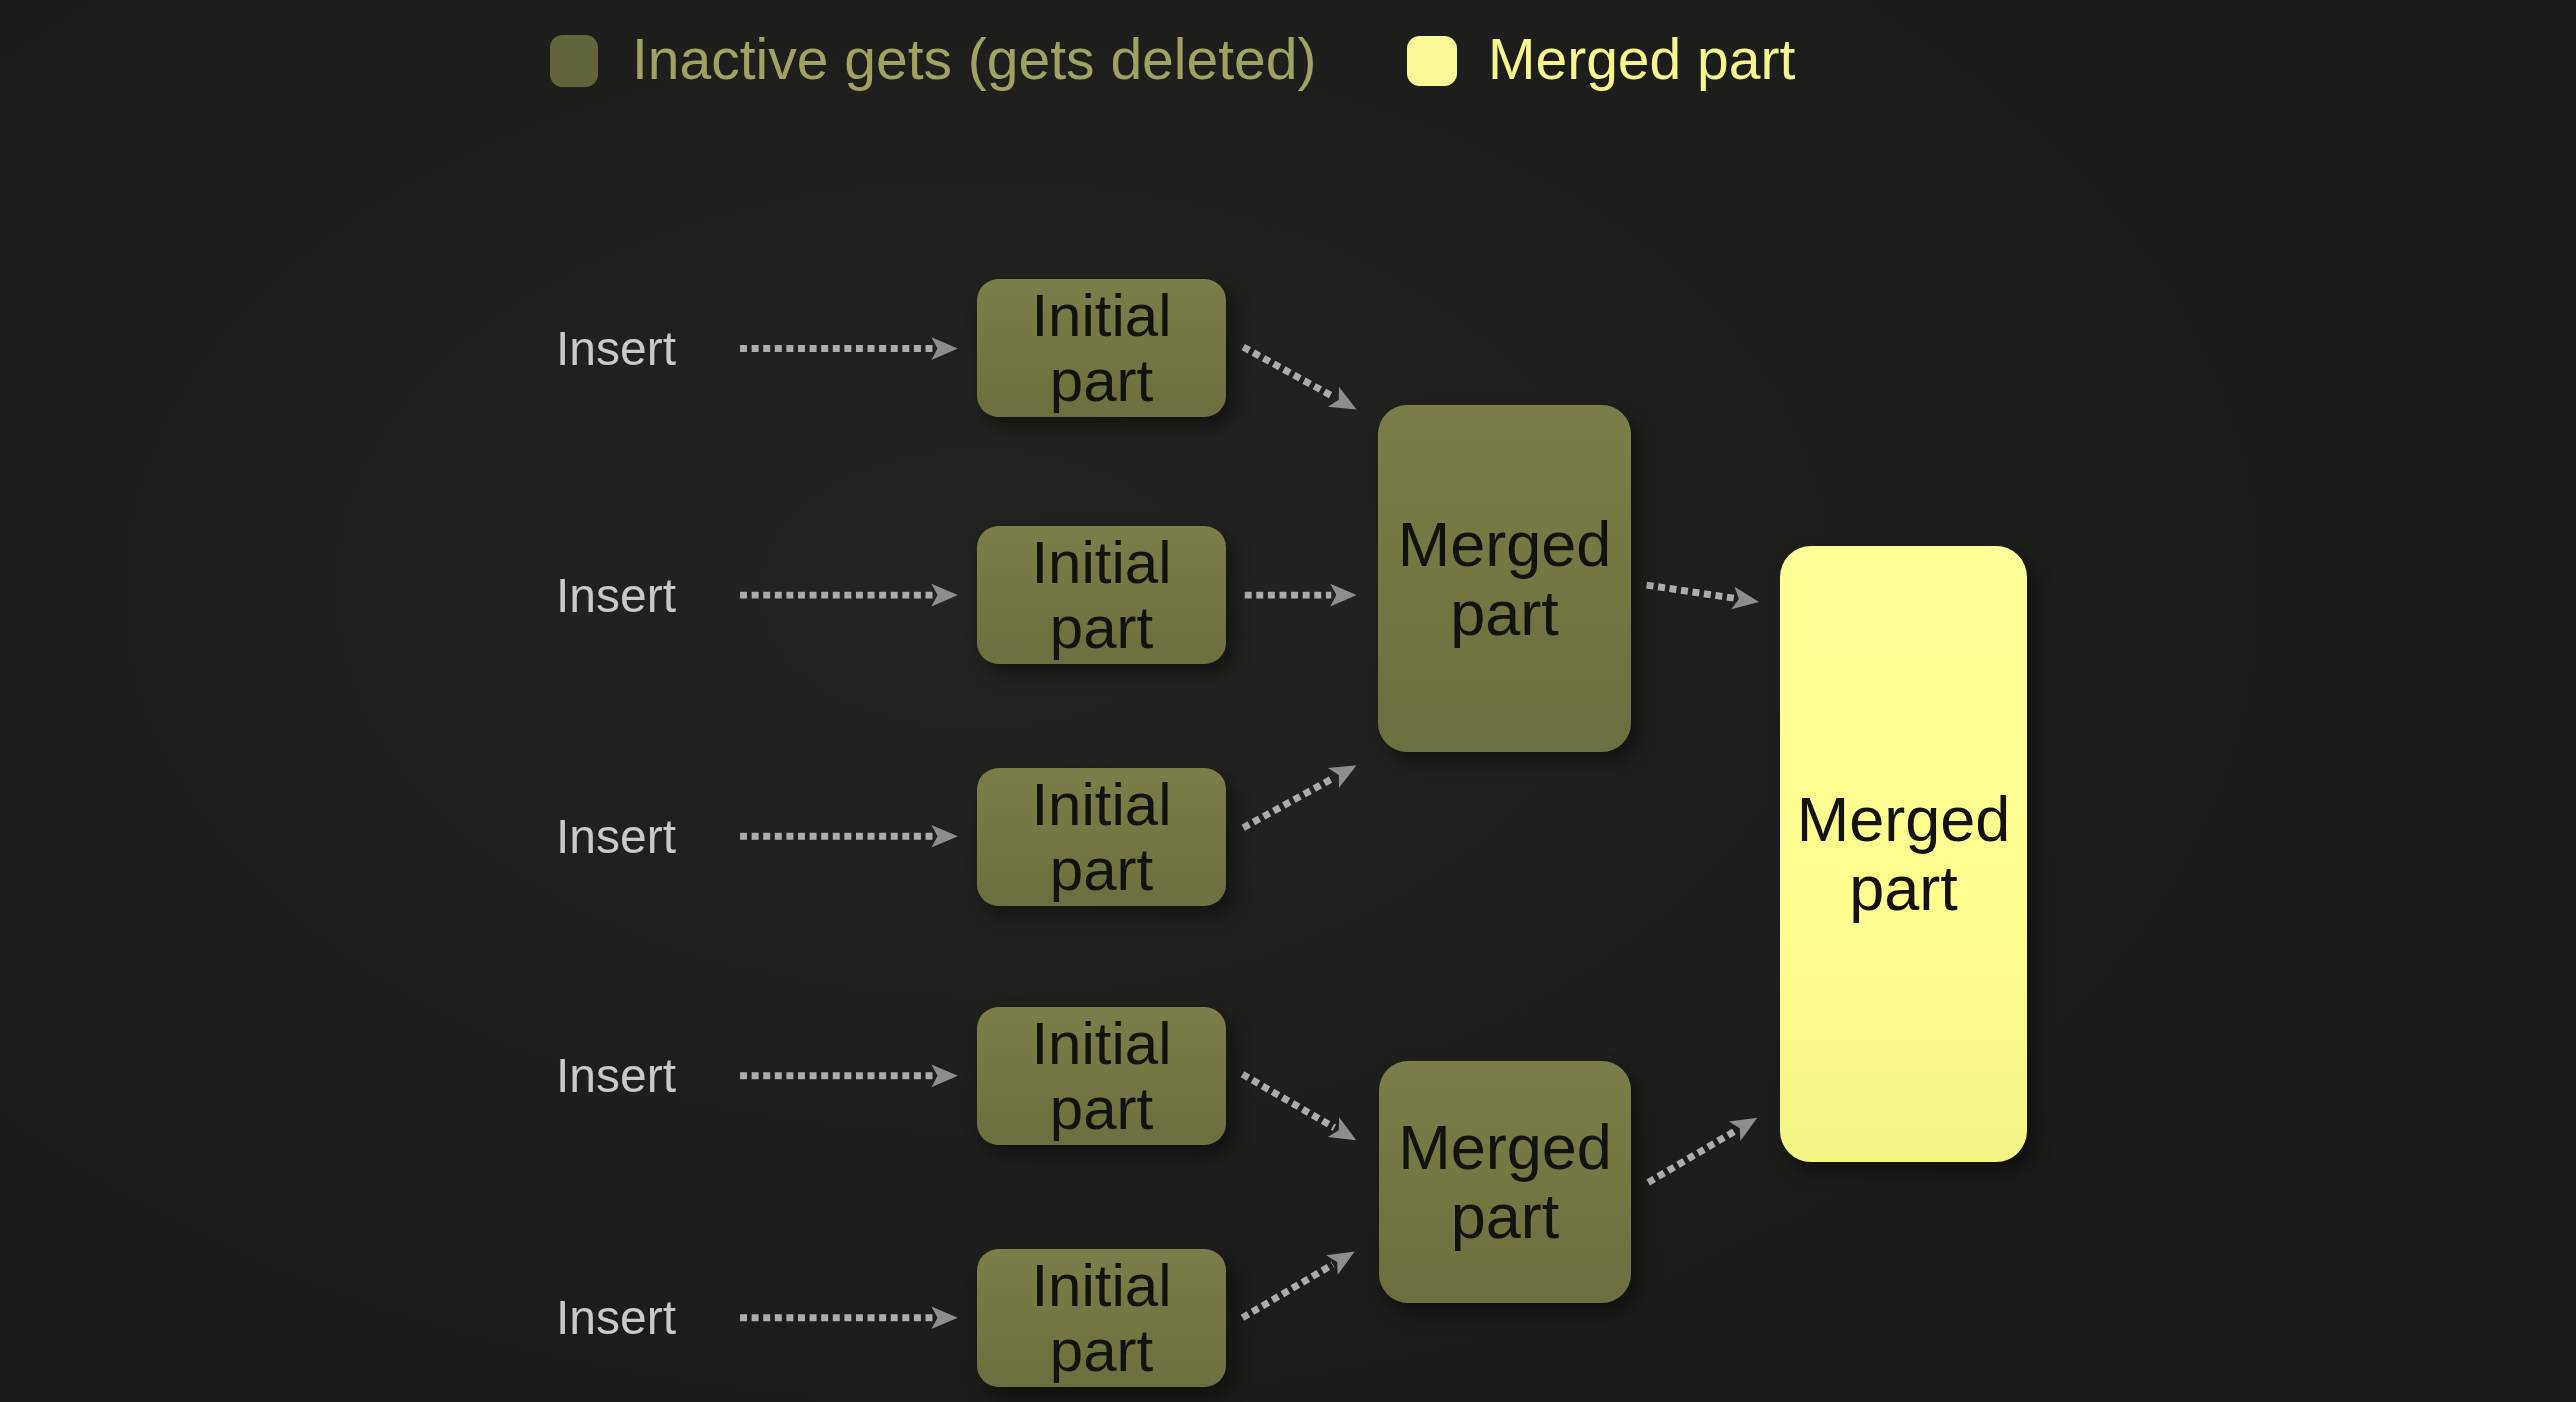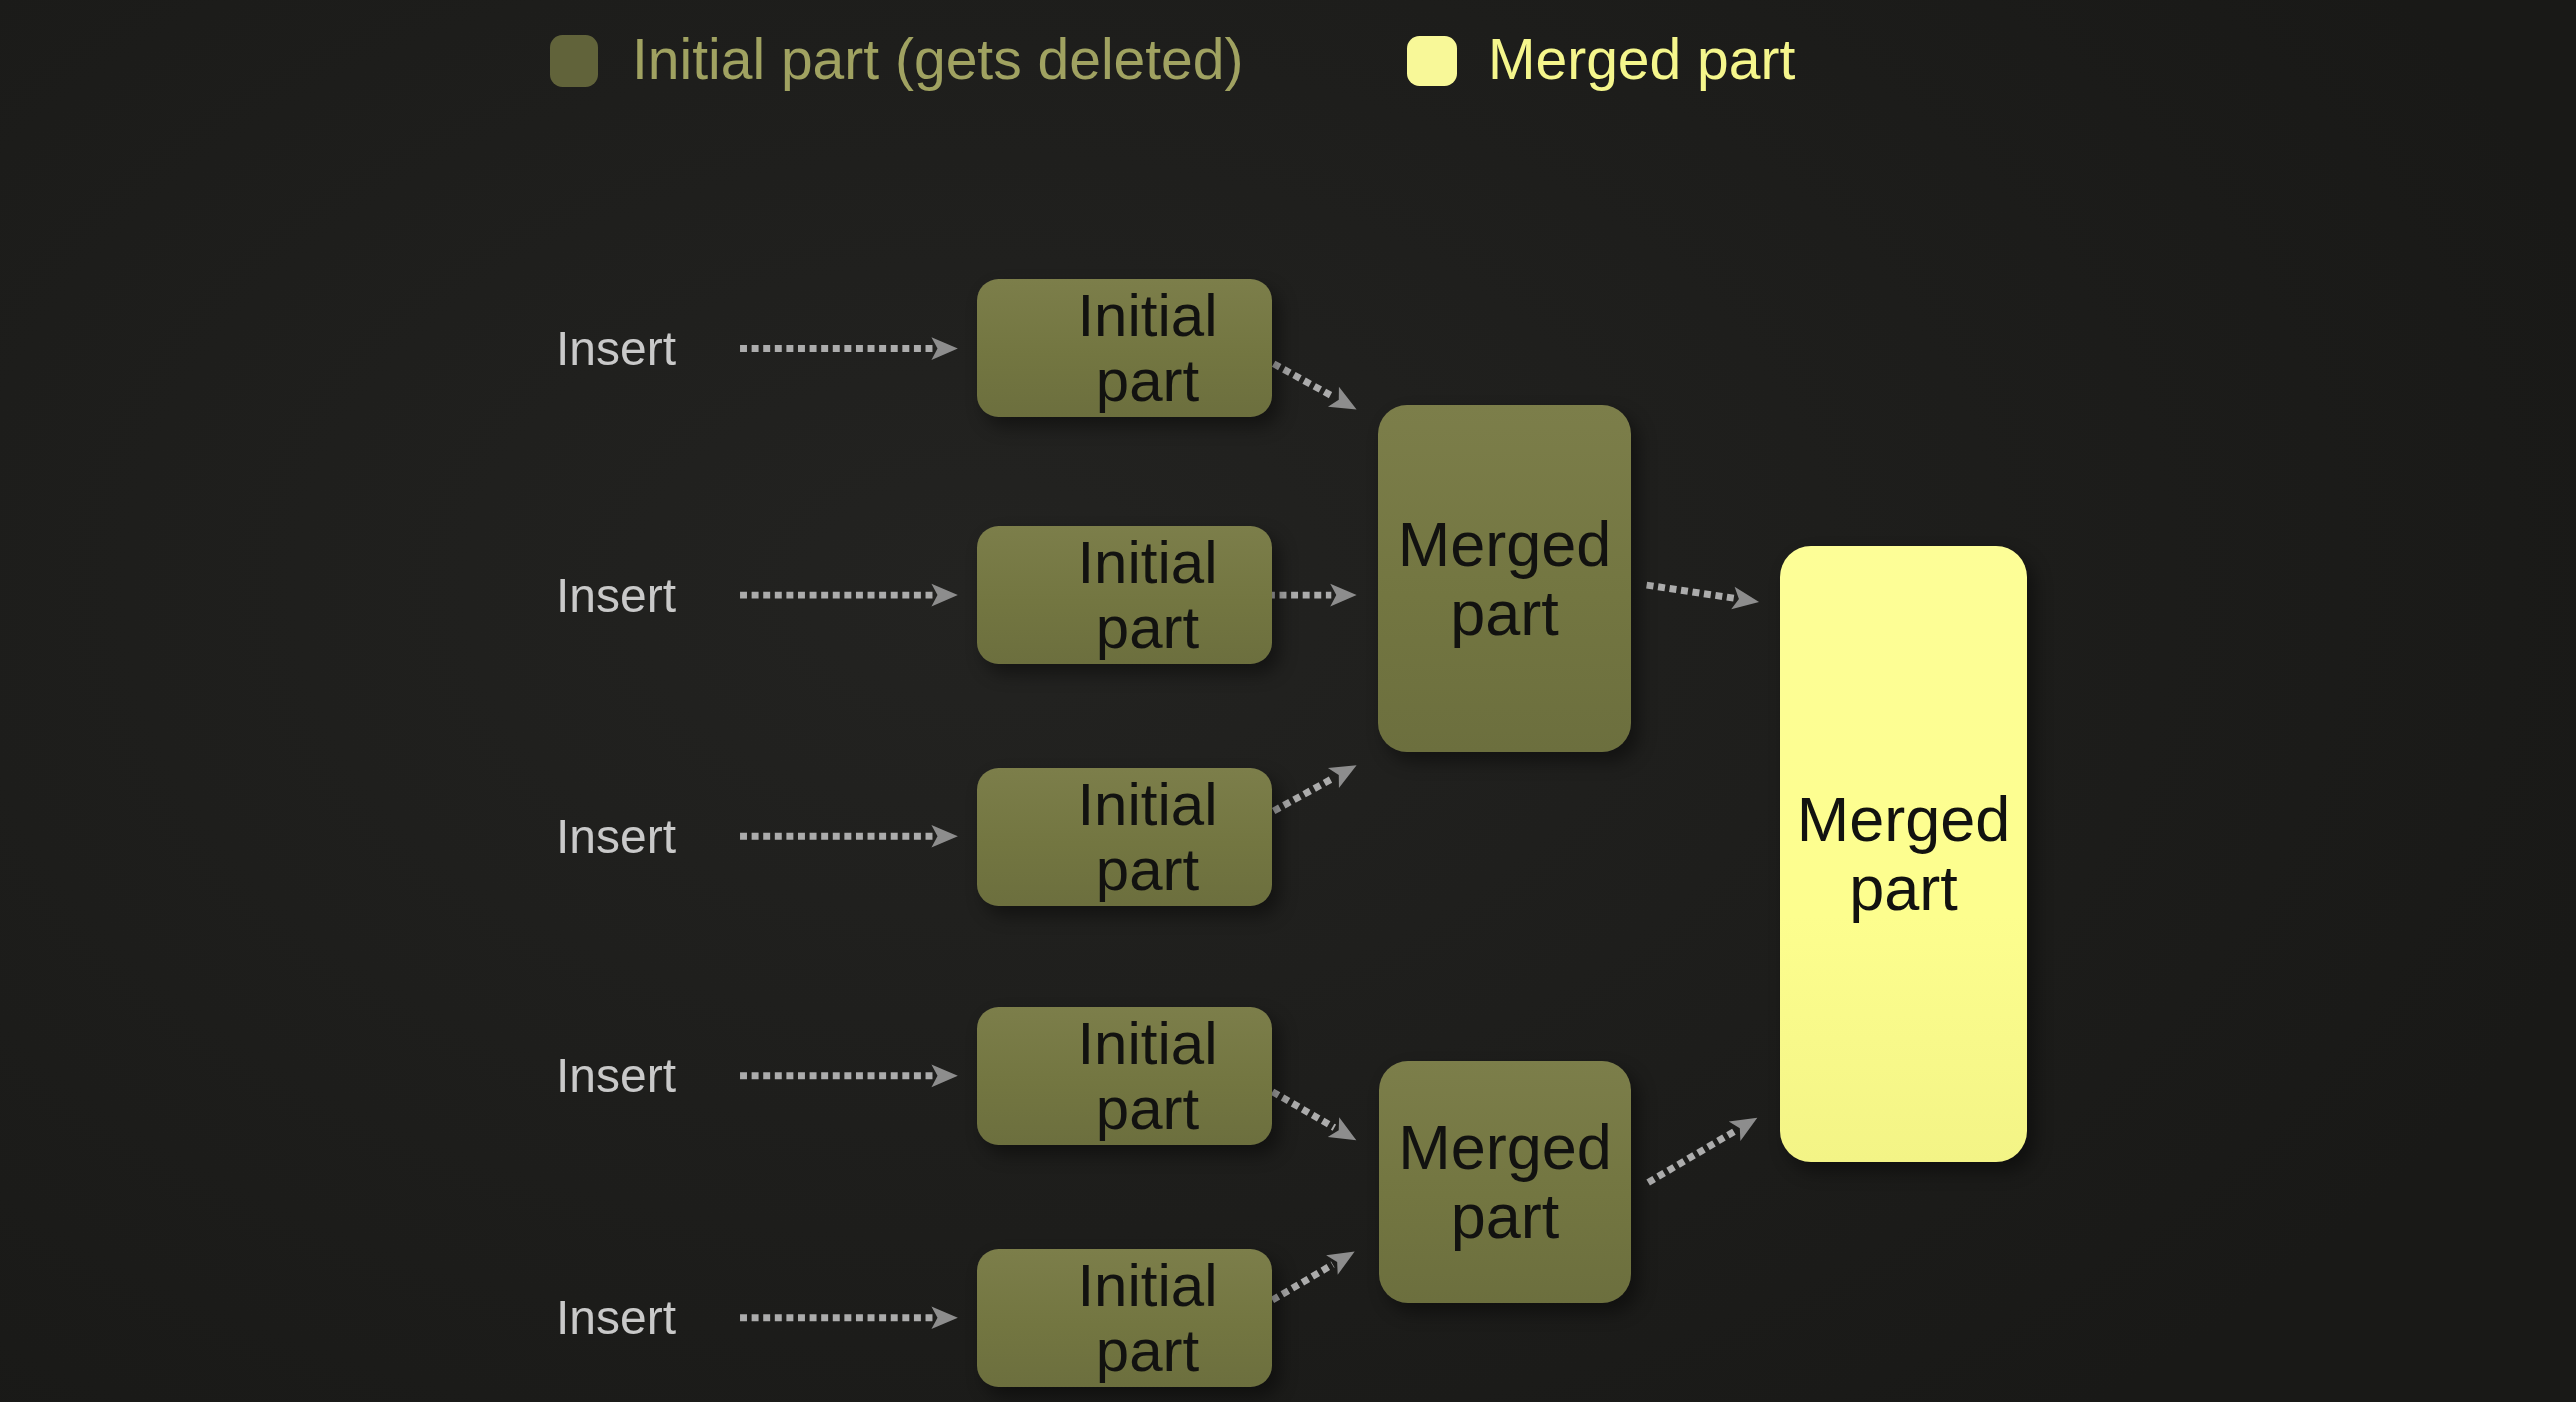--- a/index.html
+++ b/index.html
@@ -59,21 +59,21 @@
     color:var(--node-text);
     line-height:1.09;
     box-shadow:7.7px 9.3px 17px rgba(0,0,0,0.40);
   }
   .node.inactive{
     background:linear-gradient(180deg, var(--inactive-fill-light) 0%, var(--inactive-fill) 55%, var(--inactive-fill-dark) 100%);
   }
   .node.active{
     background:linear-gradient(180deg, #fdfe97 0%, var(--active-fill) 60%, #f3f486 100%);
   }
-  .node.initial{left:977px;width:249px;height:138px;border-radius:21.6px;font-size:60px;padding-left:46px;}
+  .node.initial{left:977px;width:249px;height:138px;border-radius:21.6px;font-size:60px;}
   .node.initial.r1{top:279px;}
   .node.initial.r2{top:526px;}
   .node.initial.r3{top:768px;}
   .node.initial.r4{top:1007px;}
   .node.initial.r5{top:1249px;}
   .node.merged-1{left:1378px;top:405px;width:253px;height:347px;border-radius:29px;font-size:63px;}
   .node.merged-2{left:1379px;top:1061px;width:252px;height:242px;border-radius:29px;font-size:63px;}
   .node.final{left:1780px;top:546px;width:247px;height:616px;border-radius:31px;font-size:63px;}
   .node .lbl{display:block;max-width:92%;}
 
@@ -87,21 +87,21 @@
   }
   svg.arrows .head{fill:var(--arrow-head);}
 </style>
 </head>
 <body>
 
 <div class="canvas">
 
   <div>
     <div class="legend-swatch inactive"></div>
-    <div class="legend-label inactive">Initial part (gets deleted)</div>
+    <div class="legend-label inactive">Inactive gets (gets deleted)</div>
     <div class="legend-swatch active"></div>
     <div class="legend-label active">Merged part</div>
   </div>
 
   <div class="insert-label" style="top:314px">Insert</div>
   <div class="insert-label" style="top:561px">Insert</div>
   <div class="insert-label" style="top:802px">Insert</div>
   <div class="insert-label" style="top:1041px">Insert</div>
   <div class="insert-label" style="top:1283px">Insert</div>
 

